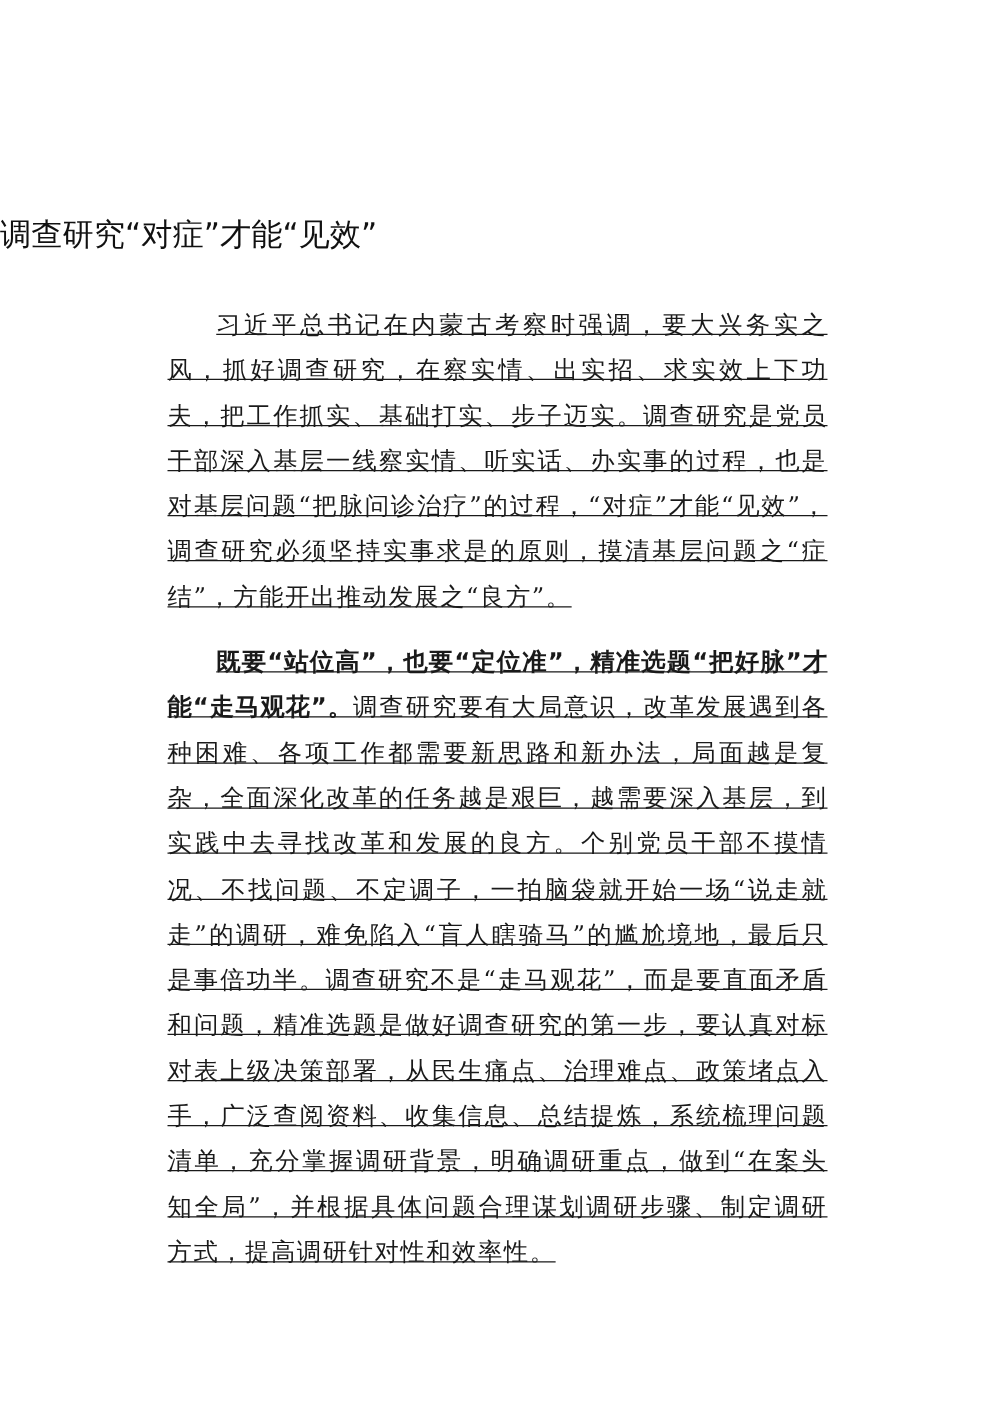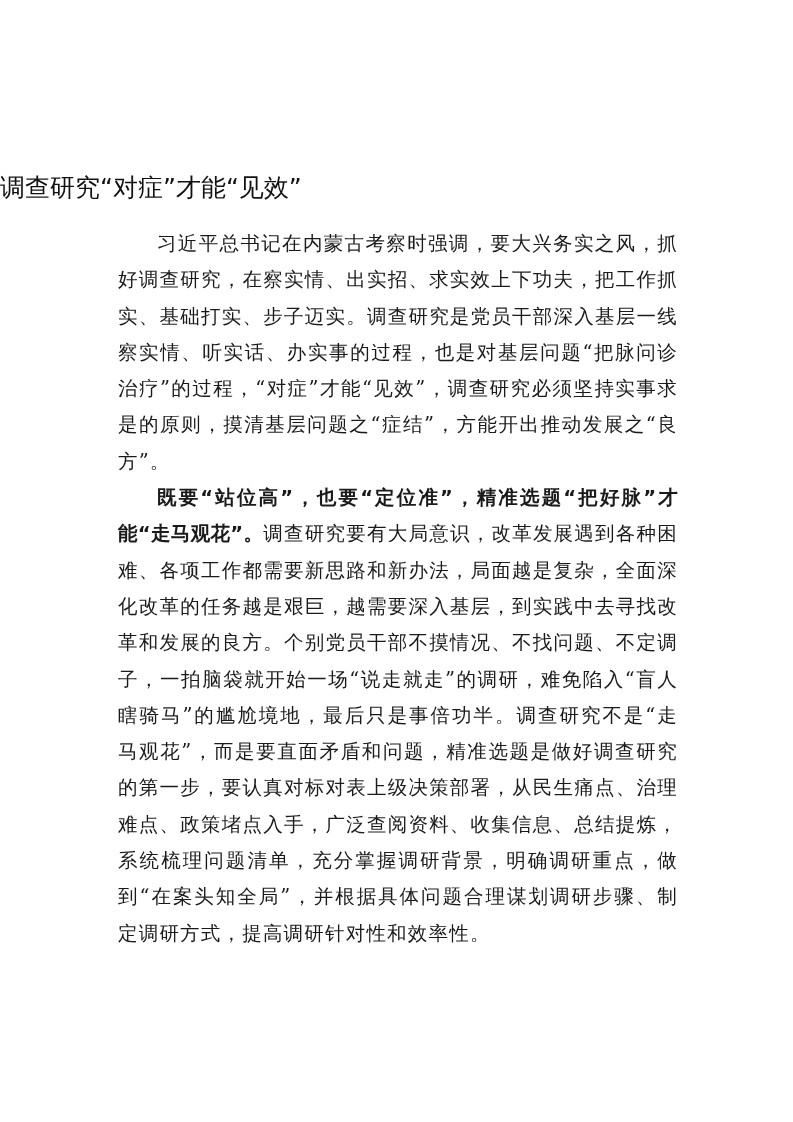--- a/index.html
+++ b/index.html
@@ -11,21 +11,21 @@
     position: absolute; top: 138px; left: 0; width: 793px; 
     font-family: "DejaVu Sans", "Liberation Sans", sans-serif;
     font-size: 25px; color: #111; letter-spacing: 0px; line-height: 40px; margin-top: 30px;
   }
   .body-text {
     position: absolute; left: 118px; top: 226px; width: 560px;
     font-family: "DejaVu Serif", "Liberation Serif", serif;
     font-size: 19.5px; line-height: 36.3px; color: #1a1a1a;
     text-align: justify; text-justify: inter-character; letter-spacing: 1.2px;
   }
-  .para { margin: 0; text-indent: 2em; }
+  .para { margin: 16px; text-indent: 2em; text-decoration: underline; }
   .bold { font-weight: bold; font-family: "DejaVu Sans", "Liberation Sans", sans-serif; letter-spacing: 0.3px; }
 </style>
 </head>
 <body>
 
 <div class="page">
   <div class="title">调查研究“对症”才能“见效”</div>
 
   <div class="body-text">
     <p class="para">

